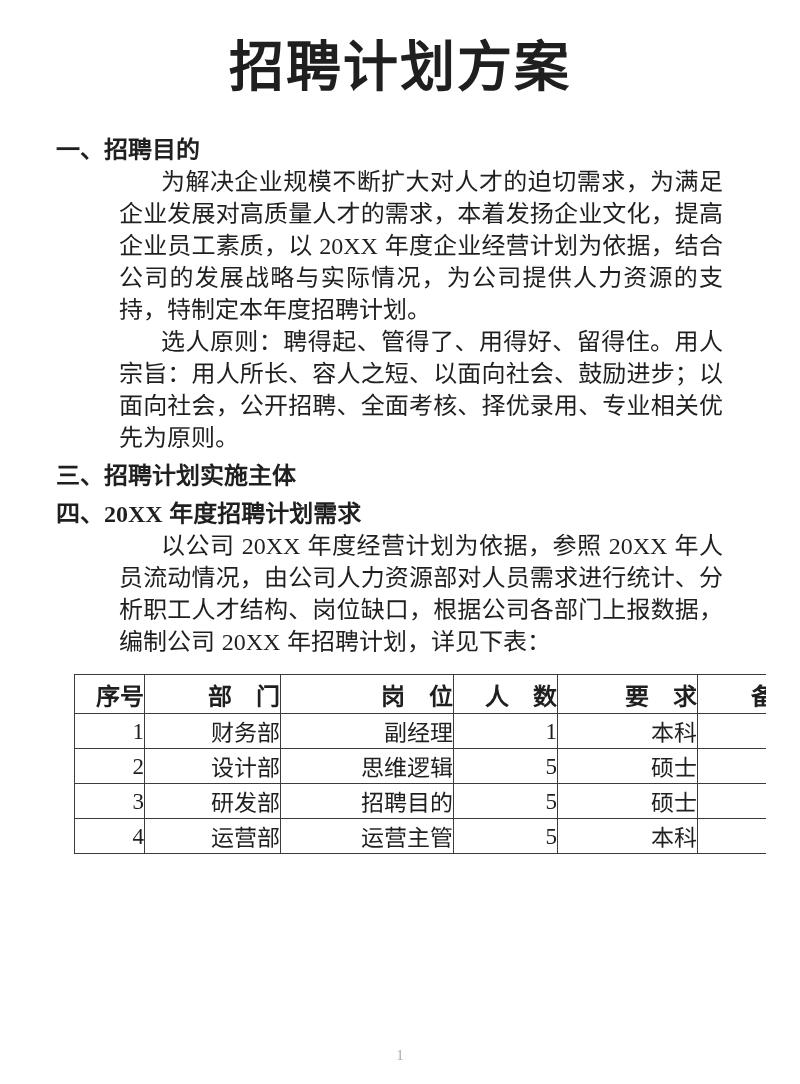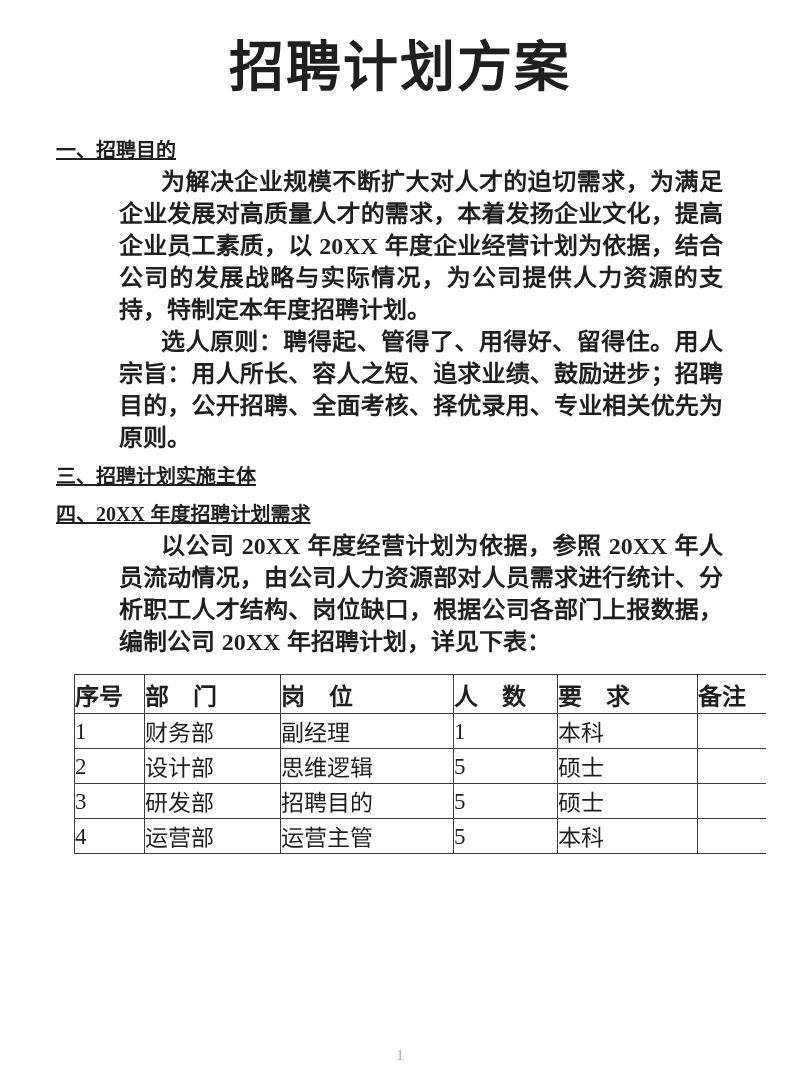--- a/index.html
+++ b/index.html
@@ -28,42 +28,41 @@
     margin: 28px 0 34px 0;
     font-size: 55px;
     line-height: 66px;
     font-weight: 800;
     text-align: center;
     letter-spacing: 2px;
   }
   h2.section-heading {
     margin: 6px 0 0 0;
     padding-left: 22px;
-    font-size: 20px;
+    font-size: 24px;
     line-height: 32px;
     font-weight: 700;
-    text-decoration: underline;
   }
   p.body-para {
     padding: 0 43px 0 85px;
     font-size: 24px;
     line-height: 32px;
     text-indent: 42px;
     text-align: justify;
-    font-weight: 700;
+    font-weight: 400;
   }
   table.plan-table {
     margin: 16px 0 0 40px;
     width: 725px;
     border-collapse: collapse;
     table-layout: fixed;
   }
   .plan-table th, .plan-table td {
     border: 1px solid var(--border, #3c3c3c);
-    text-align: left;
+    text-align: right;
     vertical-align: middle;
     overflow: hidden;
     white-space: nowrap;
   }
   .plan-table thead th {
     height: 39px;
     font-size: 24px;
     font-weight: 700;
   }
   .plan-table tbody td {
@@ -88,21 +87,21 @@
 <div class="page">
 
   <h1 class="doc-title">招聘计划方案</h1>
 
   <section>
     <h2 class="section-heading">一、招聘目的</h2>
     <p class="body-para">为解决企业规模不断扩大对人才的迫切需求，为满足企业发展对高质量人才的需求，本着发扬企业文化，提高企业员工素质，以 <span class="latin">20XX</span> 年度企业经营计划为依据，结合公司的发展战略与实际情况，为公司提供人力资源的支持，特制定本年度招聘计划。</p>
   </section>
 
   <section>
-    <p class="body-para">选人原则：聘得起、管得了、用得好、留得住。用人宗旨：用人所长、容人之短、追求业绩、鼓励进步；招聘目的，公开招聘、全面考核、择优录用、专业相关优先为原则。</p>
+    <p class="body-para">选人原则：聘得起、管得了、用得好、留得住。用人宗旨：用人所长、容人之短、以面向社会、鼓励进步；以面向社会，公开招聘、全面考核、择优录用、专业相关优先为原则。</p>
   </section>
 
   <section>
     <h2 class="section-heading">三、招聘计划实施主体</h2>
   </section>
 
   <section>
     <h2 class="section-heading">四、<span class="latin">20XX</span> 年度招聘计划需求</h2>
     <p class="body-para">以公司 <span class="latin">20XX</span> 年度经营计划为依据，参照 <span class="latin">20XX</span> 年人员流动情况，由公司人力资源部对人员需求进行统计、分析职工人才结构、岗位缺口，根据公司各部门上报数据，编制公司 <span class="latin">20XX</span> 年招聘计划，详见下表：</p>
   </section>

